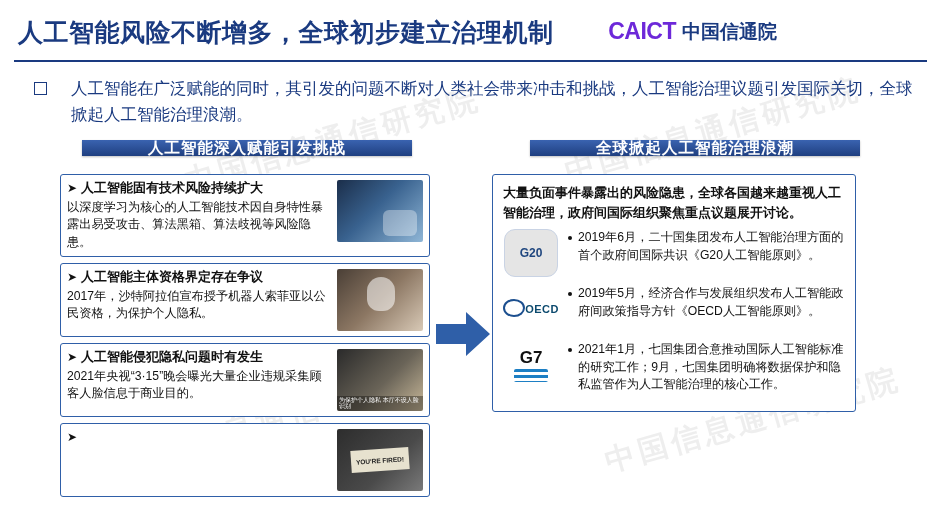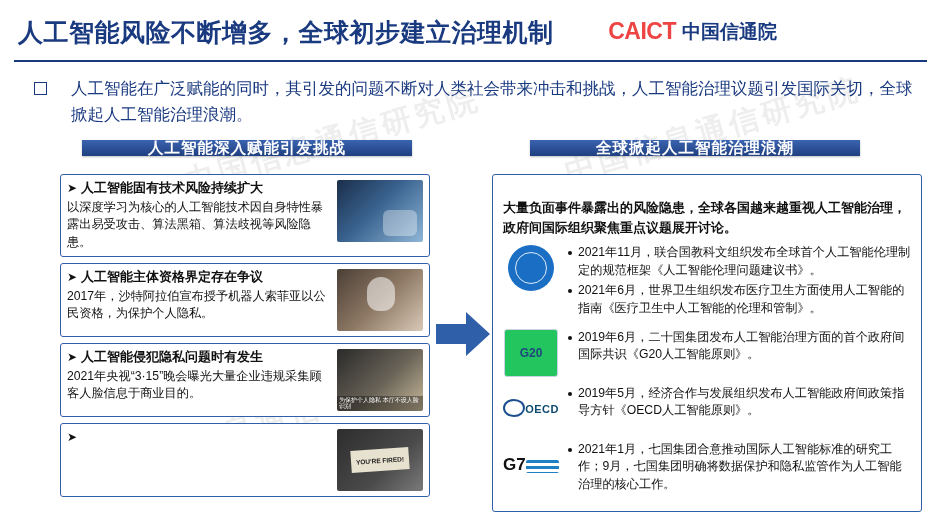--- a/index.html
+++ b/index.html
@@ -49,21 +49,21 @@
     position: absolute;
     right: 16px;
     top: 18px;
     display: flex;
     align-items: center;
     gap: 6px;
   }
   .logo-caict {
     font-size: 23px;
     font-weight: bold;
-    color: #ef4444;
+    color: #6d28d9;
     letter-spacing: -0.5px;
     font-family: "Liberation Sans", sans-serif;
   }
   .logo-cn {
     font-size: 19px;
     font-weight: bold;
     color: #1a3a80;
   }
   
   .lead {
@@ -206,26 +206,26 @@
     align-items: center;
     justify-content: center;
     text-align: center;
     font-weight: bold;
   }
   
   .right-panel {
     position: absolute;
     left: 492px;
     top: 174px;
-    width: 430px;
+    width: 364px;
     border: 1.3px solid #2f5fa8;
     border-radius: 3px;
     background: #ffffff;
     box-sizing: border-box;
-    padding: 23px 10px 6px 10px;
+    padding: 8px 10px 6px 10px;
   }
   .panel-intro {
     font-size: 13px;
     font-weight: bold;
     color: #111;
     line-height: 1.5;
     margin-bottom: 7px;
   }
   .org-row {
     display: flex;
@@ -254,22 +254,22 @@
   .org-un::after {
     content: "";
     position: absolute;
     width: 30px; height: 30px;
     border-radius: 50%;
     border: 1.5px solid rgba(255,255,255,0.85);
   }
   .org-g20 {
     width: 52px; height: 46px;
     border: 1px solid #c9d3e4;
-    border-radius: 3px;
-    background: #22c55e;
+    border-radius: 11px;
+    background: #e5e5e5;
     color: #20477f;
     font-size: 12px;
     font-weight: bold;
     display: flex; align-items: center; justify-content: center;
   }
   .org-oecd {
     width: 56px; height: 46px;
     display: flex; flex-direction: row;
     align-items: center; justify-content: center;
     color: #0c4a6e;
@@ -277,21 +277,21 @@
   }
   .org-oecd .ring {
     width: 22px; height: 14px;
     border: 2px solid #1c4f8f;
     border-radius: 50%;
     margin-bottom: 2px;
   }
   .org-oecd .txt { font-size: 11px; font-weight: bold; letter-spacing: 0.5px; }
   .org-g7 {
     width: 56px; height: 48px;
-    display: flex; flex-direction: row;
+    display: flex; flex-direction: column;
     align-items: center; justify-content: center;
     color: #111;
   }
   .org-g7 .g7txt { font-size: 17px; font-weight: bold; line-height: 1; }
   .org-g7 .waves {
     width: 34px; height: 13px;
     margin-top: 3px;
     background: repeating-linear-gradient(180deg,#1d7fc4 0 3px,#ffffff 3px 6px);
     border-radius: 2px;
   }
@@ -422,29 +422,20 @@
 
   <div class="big-arrow">
     <svg width="54" height="44" viewBox="0 0 54 44" xmlns="http://www.w3.org/2000/svg">
       <polygon points="0,12 30,12 30,0 54,22 30,44 30,32 0,32" fill="#2f5fa8"></polygon>
     </svg>
   </div>
 
   <div class="right-panel">
     <div class="panel-intro">大量负面事件暴露出的风险隐患，全球各国越来越重视人工智能治理，政府间国际组织聚焦重点议题展开讨论。</div>
 
-    <div class="org-row">
-      <div class="org-logo">
-        <div class="org-un"></div>
-      </div>
-      <div class="bullets">
-        <div class="bullet">2021年11月，联合国教科文组织发布全球首个人工智能伦理制定的规范框架《人工智能伦理问题建议书》。</div>
-        <div class="bullet">2021年6月，世界卫生组织发布医疗卫生方面使用人工智能的指南《医疗卫生中人工智能的伦理和管制》。</div>
-      </div>
-    </div>
 
     <div class="org-row">
       <div class="org-logo">
         <div class="org-g20">G20</div>
       </div>
       <div class="bullets">
         <div class="bullet">2019年6月，二十国集团发布人工智能治理方面的首个政府间国际共识《G20人工智能原则》。</div>
       </div>
     </div>
 

